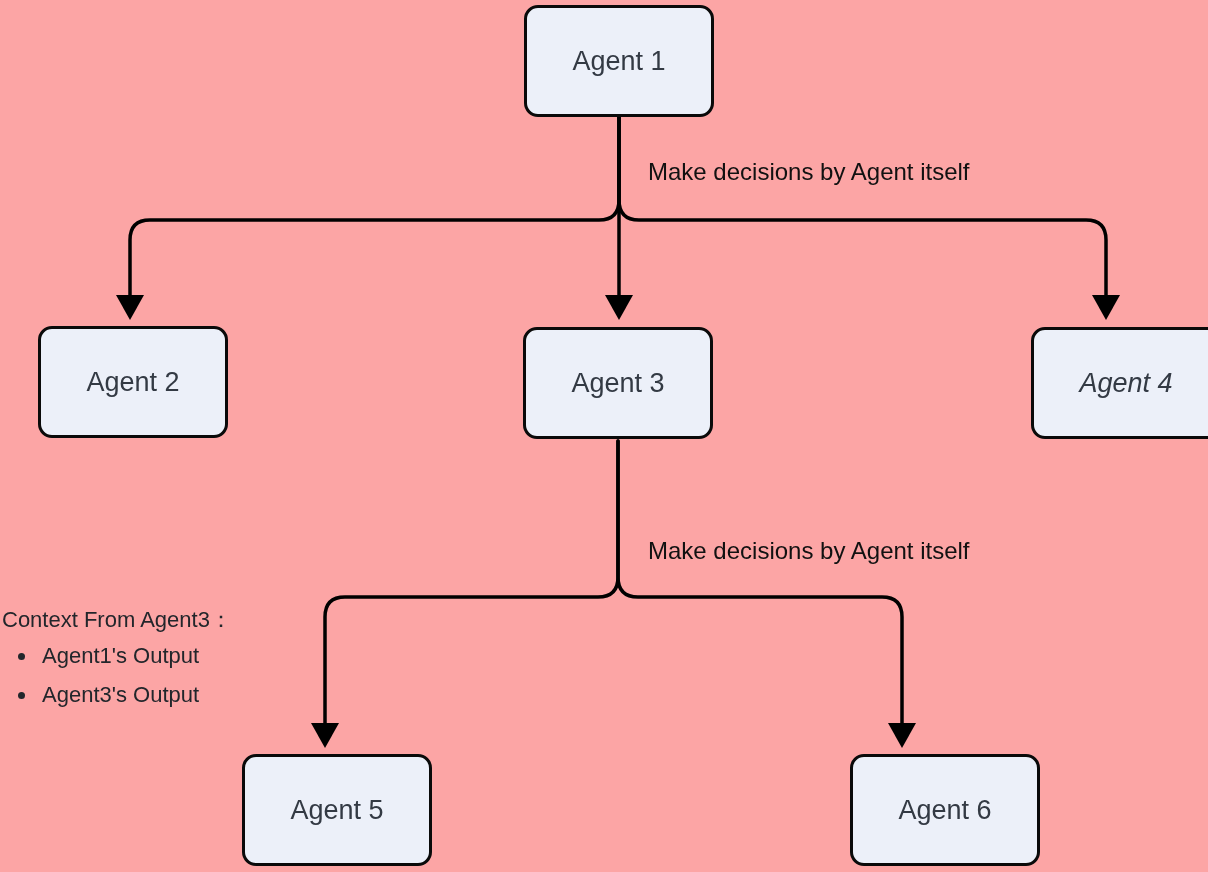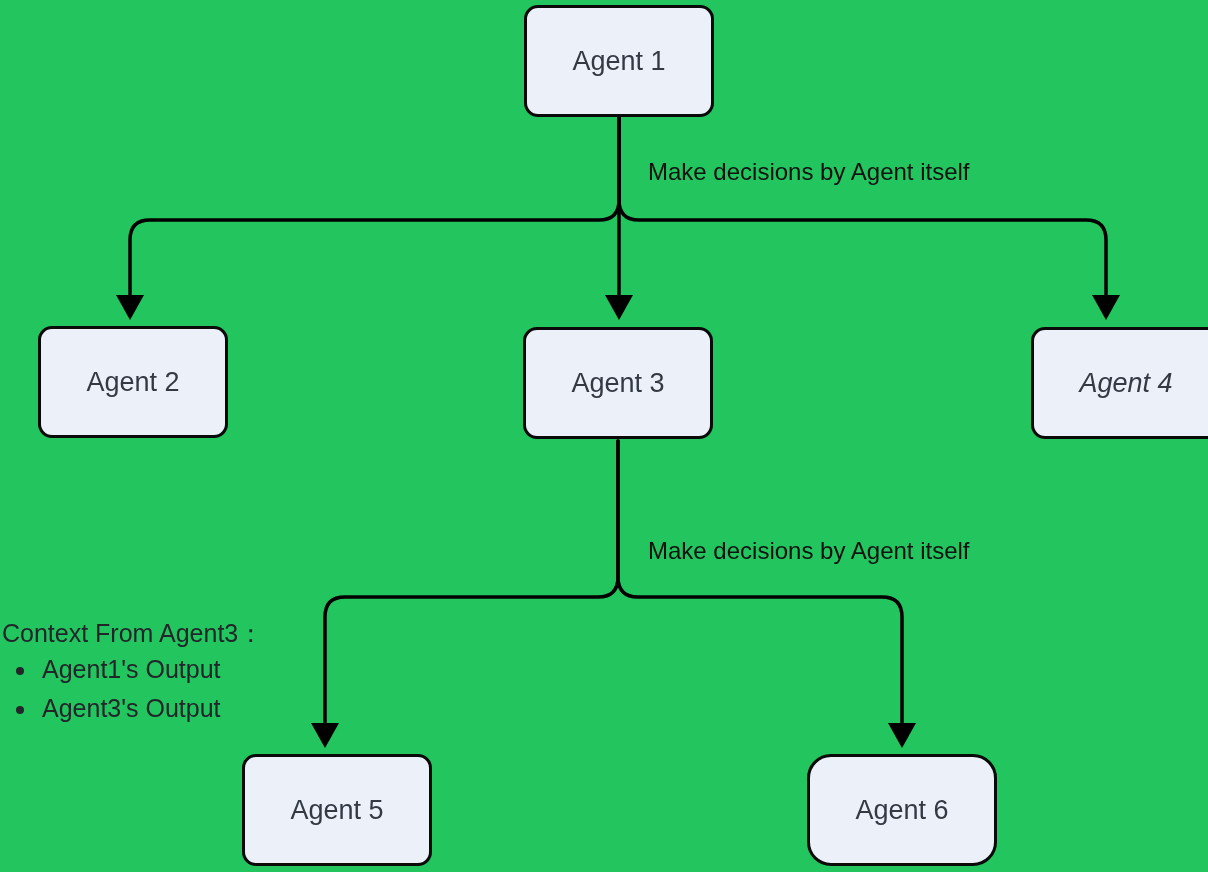--- a/index.html
+++ b/index.html
@@ -5,21 +5,21 @@
   html, body {
     margin: 0;
     padding: 0;
     background: #ffffff;
     font-family: "Liberation Sans", sans-serif;
   }
   .canvas {
     position: relative;
     width: 1208px;
     height: 872px;
-    background: #22c55e;
+    background: #fca5a5;
     overflow: hidden;
   }
   .edges-svg {
     position: absolute;
     left: 0;
     top: 0;
     width: 1208px;
     height: 872px;
   }
   .edges-svg path.edge {
@@ -45,35 +45,35 @@
     align-items: center;
     justify-content: center;
     font-size: 27px;
     color: #333a44;
   }
   .node-agent1 { left: 524px; top: 5px;  }
   .node-agent2 { left: 38px;  top: 326px; }
   .node-agent3 { left: 523px; top: 327px; align-items: center; }
   .node-agent4 { left: 1031px; top: 327px; font-style: italic; }
   .node-agent5 { left: 242px; top: 754px; }
-  .node-agent6 { left: 807px; top: 754px; border-radius: 24px; }
+  .node-agent6 { left: 850px; top: 754px; }
   .edge-label {
     position: absolute;
     font-size: 24px;
     color: #111111;
     white-space: nowrap;
   }
   .edge-label-1 { left: 648px; top: 158px; }
   .edge-label-2 { left: 648px; top: 537px; }
   .context-note {
     position: absolute;
     left: 2px;
-    top: 618px;
+    top: 605px;
     color: #22262b;
-    font-size: 25px;
+    font-size: 22px;
     line-height: 30px;
   }
   .context-note .title {
     margin: 0 0 6px 0;
   }
   .context-note ul {
     margin: 0;
     padding-left: 36px;
     list-style-type: disc;
   }

